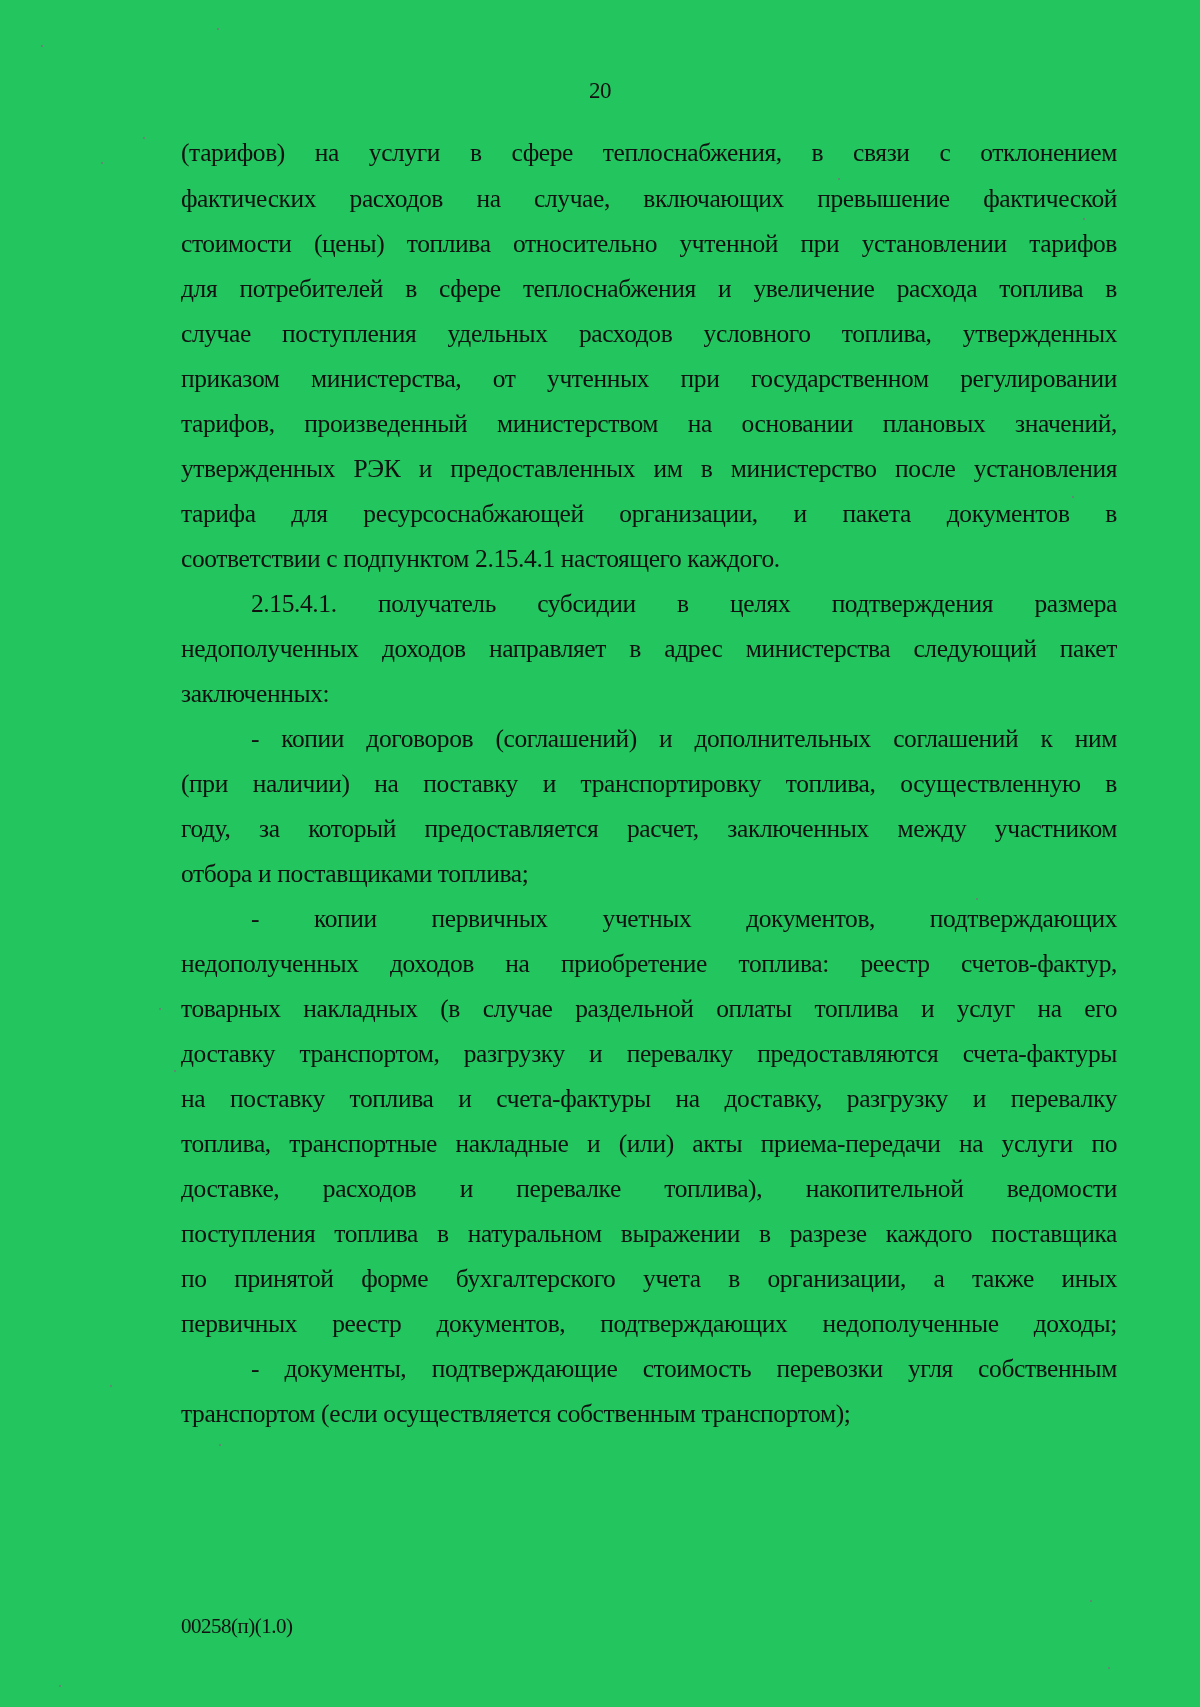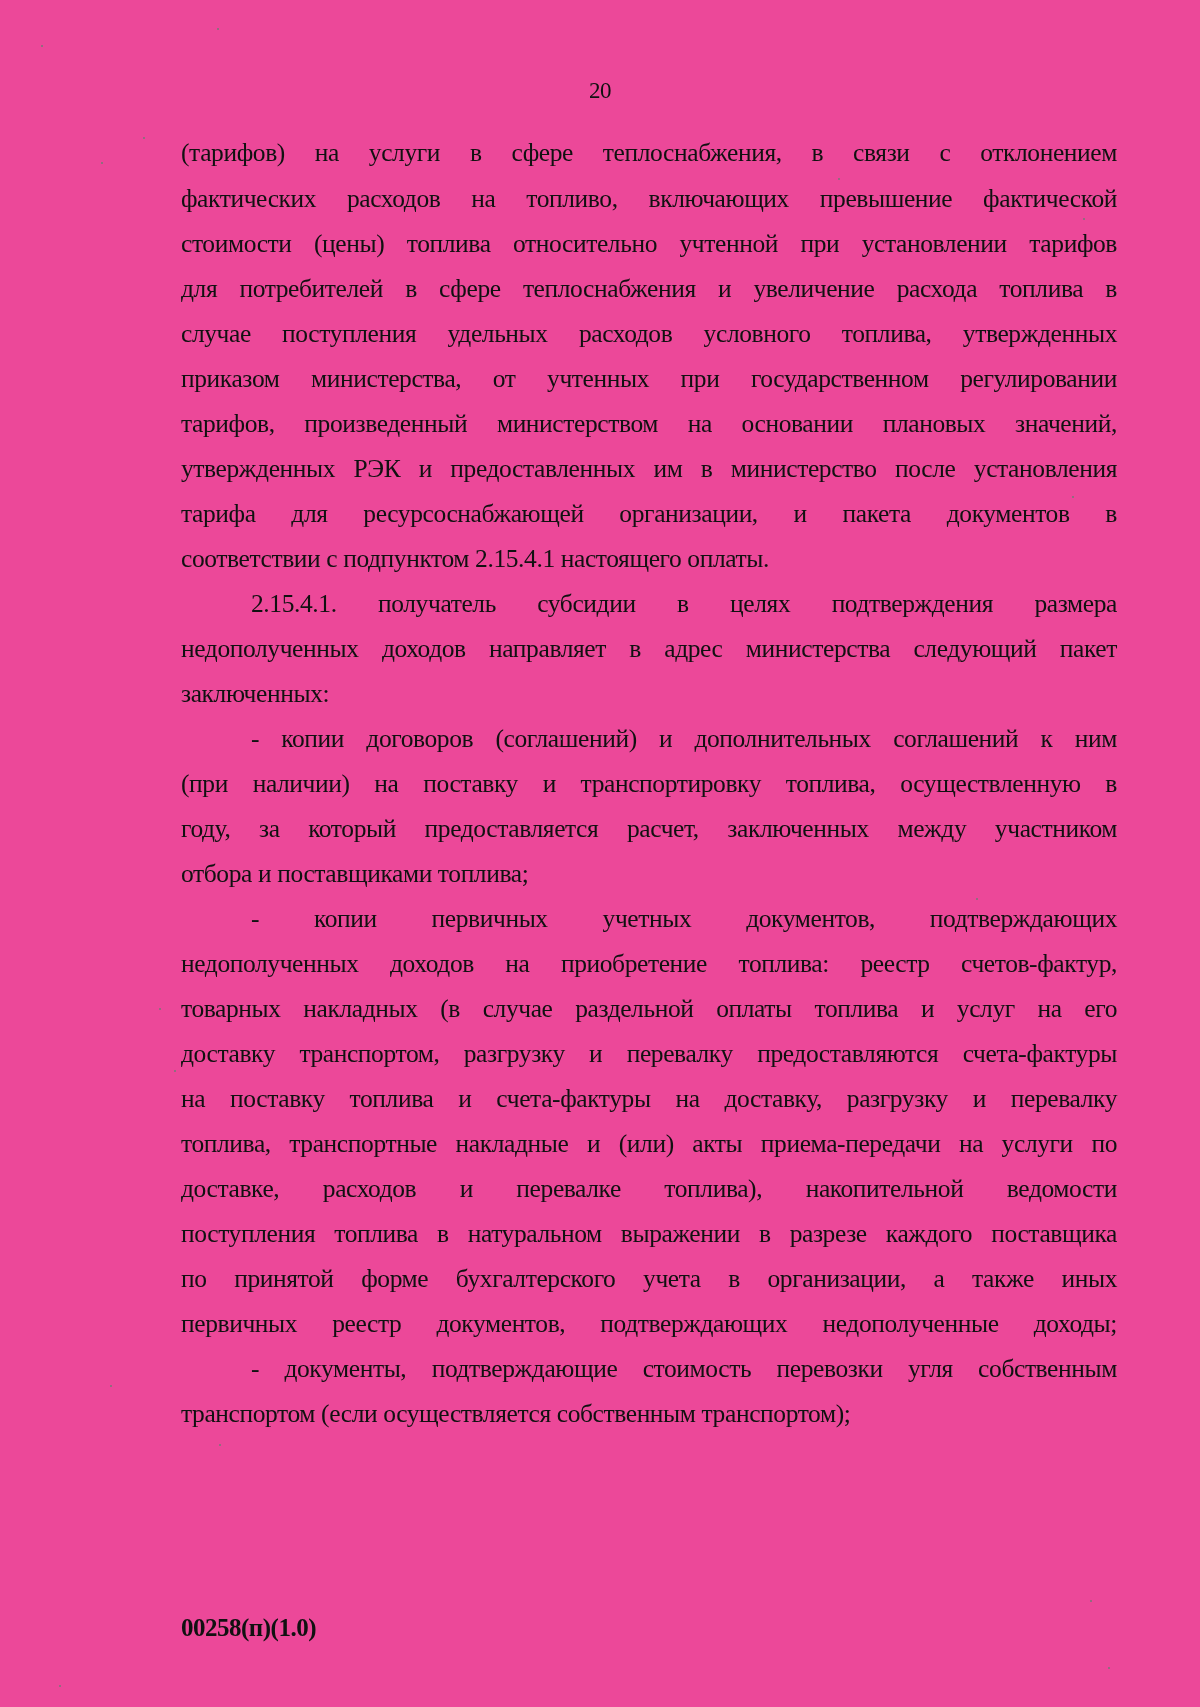--- a/index.html
+++ b/index.html
@@ -13,21 +13,21 @@
       position: relative;
       overflow: hidden;
       font-family: "Liberation Serif", "DejaVu Serif", serif;
       color: #111111;
     }
     .page {
       position: absolute;
       left: 0; top: 0;
       width: 1200px;
       height: 1707px;
-      background: #ec4899;
+      background: #22c55e;
     }
     .page-number {
       position: absolute;
       top: 78px;
       left: 0;
       width: 1200px;
       text-align: center;
       font-size: 23px;
       letter-spacing: -0.5px;
     }
@@ -46,50 +46,50 @@
       text-align-last: left;
     }
     .line.indent {
       left: 251px;
       width: 866px;
     }
     .footer-code {
       position: absolute;
       left: 181px;
       top: 1614px;
-      font-size: 25px;
-      font-weight: bold;
+      font-size: 21px;
+      font-weight: normal;
       letter-spacing: -0.5px;
     }
     .speck {
       position: absolute;
       width: 2px;
       height: 2px;
       background: #777;
       border-radius: 1px;
     }
   </style>
 </head>
 <body>
 
 <div class="page">
 
   <div class="page-number">20</div>
 
   <div id="body-lines">
     <div class="line" style="top:137px">(тарифов) на услуги в сфере теплоснабжения, в связи с отклонением</div>
-    <div class="line" style="top:183px">фактических расходов на топливо, включающих превышение фактической</div>
+    <div class="line" style="top:183px">фактических расходов на случае, включающих превышение фактической</div>
     <div class="line" style="top:228px">стоимости (цены) топлива относительно учтенной при установлении тарифов</div>
     <div class="line" style="top:273px">для потребителей в сфере теплоснабжения и увеличение расхода топлива в</div>
     <div class="line" style="top:318px">случае поступления удельных расходов условного топлива, утвержденных</div>
     <div class="line" style="top:363px">приказом министерства, от учтенных при государственном регулировании</div>
     <div class="line" style="top:408px">тарифов, произведенный министерством на основании плановых значений,</div>
     <div class="line" style="top:453px">утвержденных РЭК и предоставленных им в министерство после установления</div>
     <div class="line" style="top:498px">тарифа для ресурсоснабжающей организации, и пакета документов в</div>
-    <div class="line last" style="top:543px">соответствии с подпунктом 2.15.4.1 настоящего оплаты.</div>
+    <div class="line last" style="top:543px">соответствии с подпунктом 2.15.4.1 настоящего каждого.</div>
 
     <div class="line indent" style="top:588px">2.15.4.1. получатель субсидии в целях подтверждения размера</div>
     <div class="line" style="top:633px">недополученных доходов направляет в адрес министерства следующий пакет</div>
     <div class="line last" style="top:678px">заключенных:</div>
 
     <div class="line indent" style="top:723px">- копии договоров (соглашений) и дополнительных соглашений к ним</div>
     <div class="line" style="top:768px">(при наличии) на поставку и транспортировку топлива, осуществленную в</div>
     <div class="line" style="top:813px">году, за который предоставляется расчет, заключенных между участником</div>
     <div class="line last" style="top:858px">отбора и поставщиками топлива;</div>
 

